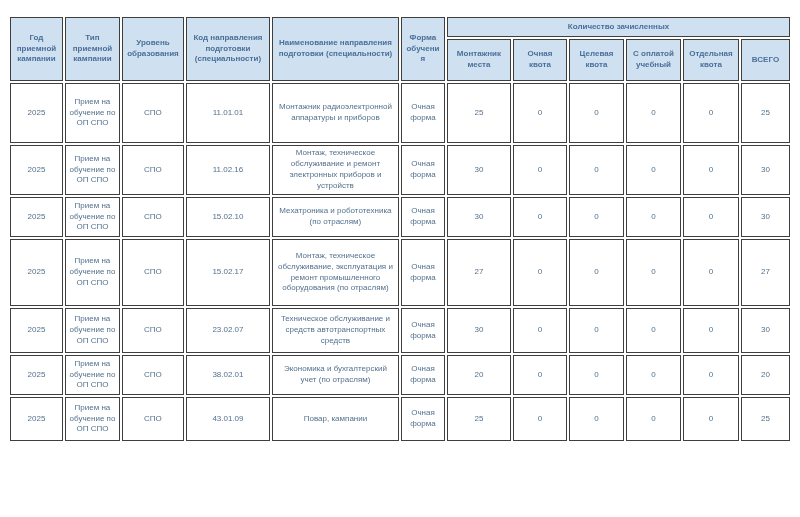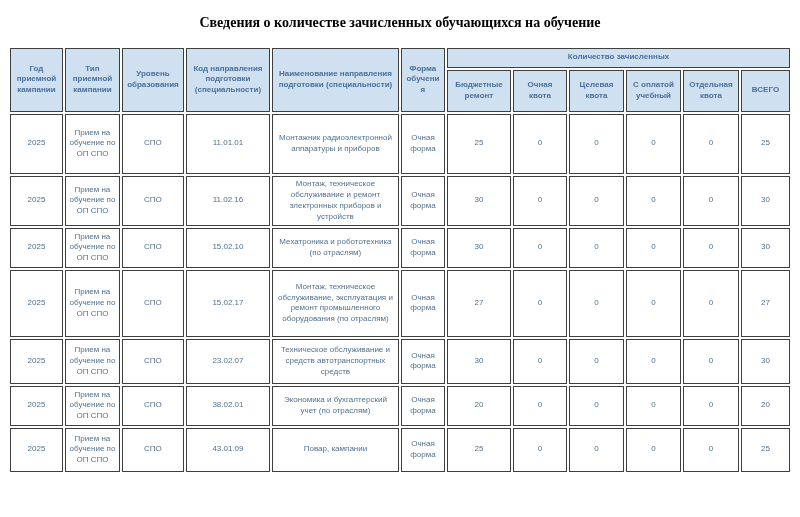--- a/index.html
+++ b/index.html
@@ -63,21 +63,20 @@
   table.report td {
     color: var(--cell-text, #53718e);
     background: #ffffff;
   }
 </style>
 </head>
 <body>
 
 <div class="page">
 
-  <h1 class="doc-title">Сведения о количестве зачисленных обучающихся на обучение</h1>
 
   <table class="report">
     <colgroup>
       <col style="width:53px">
         <col style="width:55px">
         <col style="width:62px">
       <col style="width:84px">
         <col style="width:127px">
         <col style="width:44px">
       <col style="width:64px">
@@ -91,21 +90,21 @@
       <tr style="height:20px">
         <th rowspan="2">Год приемной кампании</th>
         <th rowspan="2">Тип приемной кампании</th>
         <th rowspan="2">Уровень образования</th>
         <th rowspan="2">Код направления подготовки (специальности)</th>
         <th rowspan="2">Наименование направления  подготовки (специальности)</th>
         <th rowspan="2">Форма обучения</th>
         <th colspan="6">Количество зачисленных</th>
       </tr>
       <tr style="height:42px">
-        <th>Бюджетные ремонт</th>
+        <th>Монтажник места</th>
         <th>Очная квота</th>
         <th>Целевая квота</th>
         <th>С оплатой учебный</th>
         <th>Отдельная квота</th>
         <th>ВСЕГО</th>
       </tr>
     </thead>
     <tbody>
       <tr style="height:60px">
         <td>2025</td>

